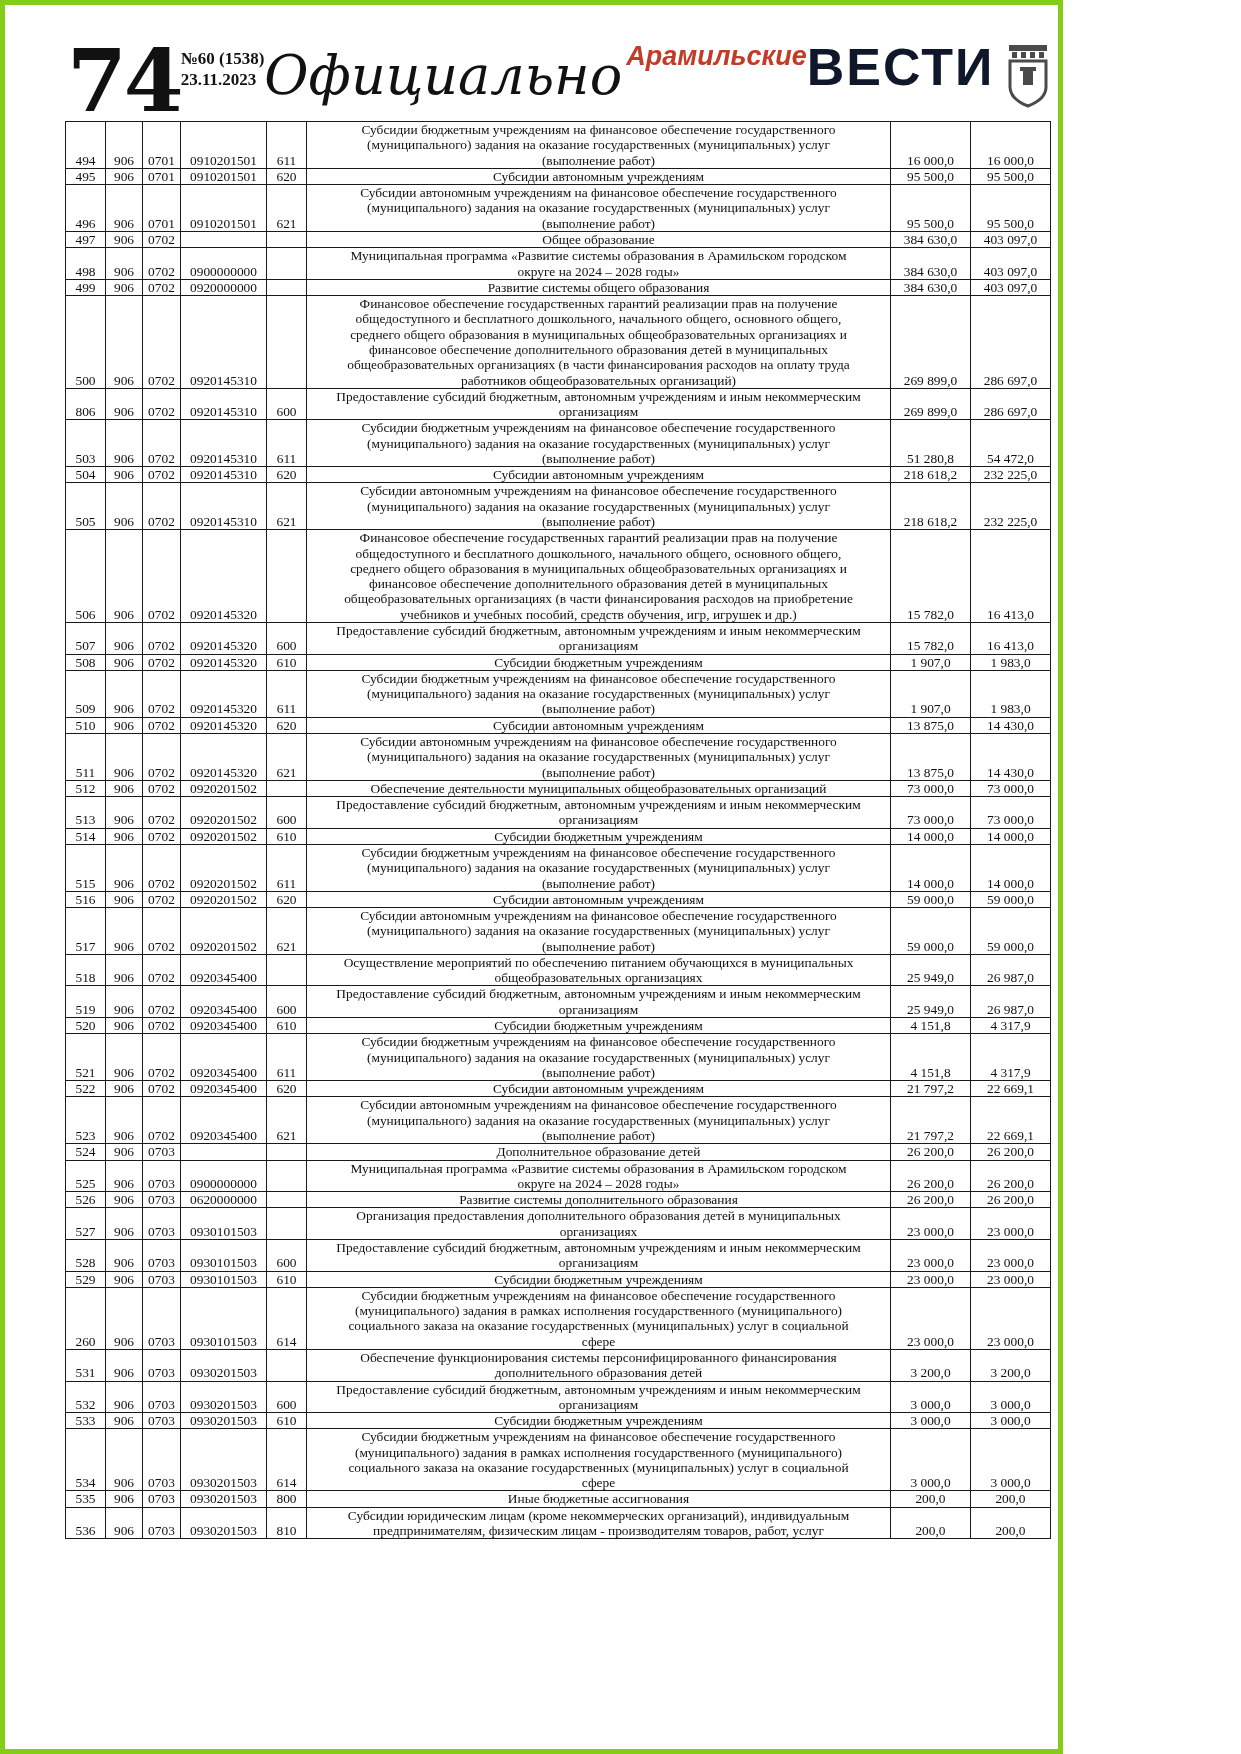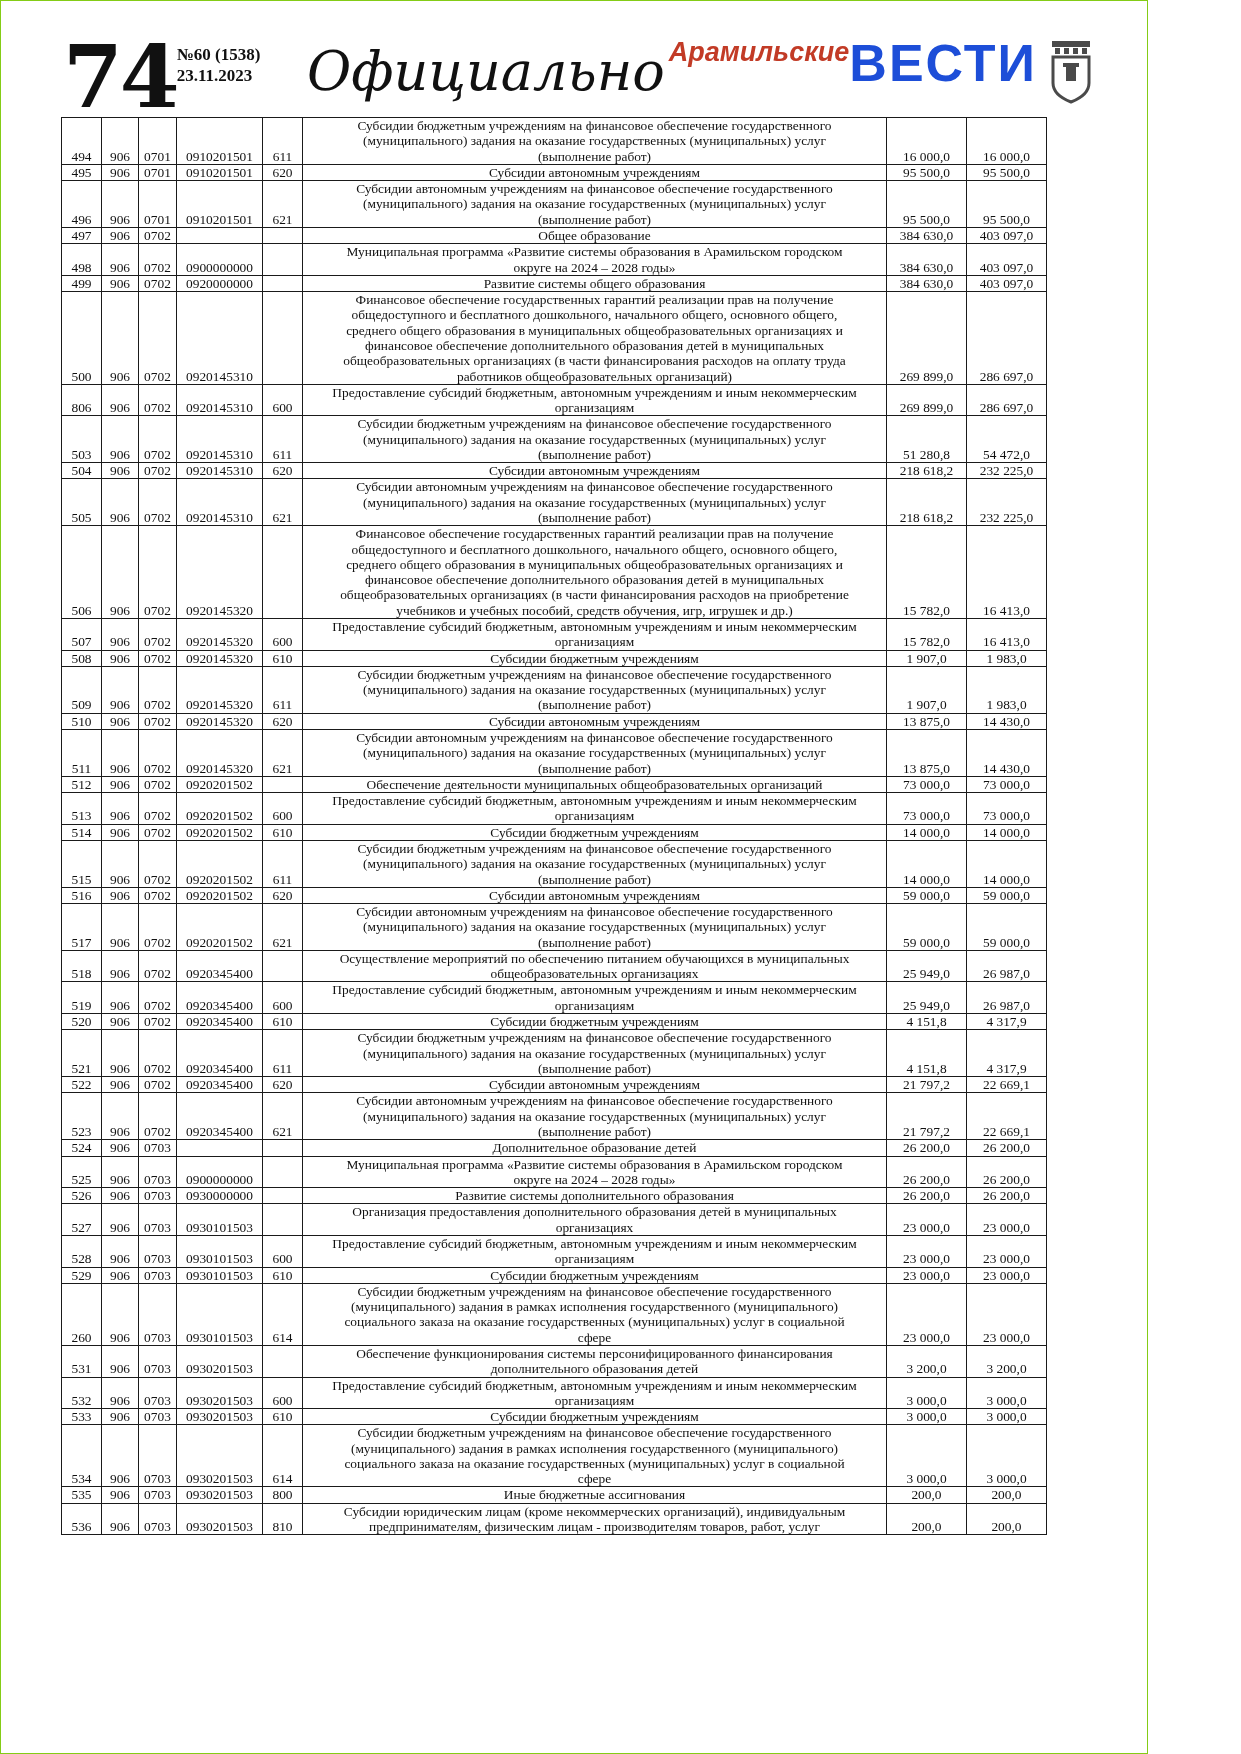--- a/index.html
+++ b/index.html
@@ -1,21 +1,21 @@
 <!DOCTYPE html>
 <html lang="ru"><head>
 <meta charset="utf-8">
 <style>
   * { box-sizing: border-box; }
   html, body { margin: 0; padding: 0; background: #ffffff; }
   .page {
-    width: 1148px; height: 1754px; position: relative;
+    width: 1063px; height: 1754px; position: relative;
     background: #ffffff; color: #111;
     font-family: "Liberation Serif", serif;
-    border: 1px solid #84cc16;
+    border: 5px solid #84cc16;
     overflow: hidden;
   }
   
   .masthead {
     display: flex; align-items: flex-start;
     padding: 36px 52px 4px 62px; height: 112px;
   }
   .page-number {
     font-family: "DejaVu Serif", serif;
     font-size: 86px; font-weight: 700; line-height: 0.92; letter-spacing: -3px;
@@ -66,21 +66,21 @@
   <header class="masthead">
     <div class="page-number">74</div>
     <div class="issue-block">
       <div>№60 (1538)</div>
       <div>23.11.2023</div>
     </div>
     <div class="section-title">Официально</div>
     <div class="brand">
       <div class="brand-text">
         <div class="brand-top" style="color:#c23b26;">Арамильские</div>
-        <div class="brand-bottom" style="color:#1d4ed8;text-align:right;">ВЕСТИ</div>
+        <div class="brand-bottom" style="color:#0f172a;text-align:right;">ВЕСТИ</div>
       </div>
       <svg class="coat" viewBox="0 0 48 66" aria-hidden="true">
         <rect x="5" y="2" width="38" height="6" fill="#4a4a4a"></rect>
         <rect x="8" y="9" width="5" height="6" fill="#4a4a4a"></rect>
         <rect x="17" y="9" width="5" height="6" fill="#4a4a4a"></rect>
         <rect x="26" y="9" width="5" height="6" fill="#4a4a4a"></rect>
         <rect x="35" y="9" width="5" height="6" fill="#4a4a4a"></rect>
         <path d="M6 18 h36 v26 q0 12 -18 19 q-18 -7 -18 -19 z" fill="none" stroke="#4a4a4a" stroke-width="3"></path>
         <rect x="19" y="27" width="10" height="15" fill="#4a4a4a"></rect>
         <rect x="16" y="24" width="16" height="4" fill="#4a4a4a"></rect>
@@ -407,21 +407,21 @@
           <td class="col-code">0900000000</td>
           <td class="col-code"></td>
           <td class="col-name">Муниципальная программа «Развитие системы образования в Арамильском городском округе на 2024 – 2028 годы»</td>
           <td class="col-amount">26 200,0</td>
           <td class="col-amount">26 200,0</td>
         </tr>
         <tr>
           <td class="col-code">526</td>
           <td class="col-code">906</td>
           <td class="col-code">0703</td>
-          <td class="col-code">0930000000</td>
+          <td class="col-code">0620000000</td>
           <td class="col-code"></td>
           <td class="col-name">Развитие системы дополнительного образования</td>
           <td class="col-amount">26 200,0</td>
           <td class="col-amount">26 200,0</td>
         </tr>
         <tr>
           <td class="col-code">527</td>
           <td class="col-code">906</td>
           <td class="col-code">0703</td>
           <td class="col-code">0930101503</td>

